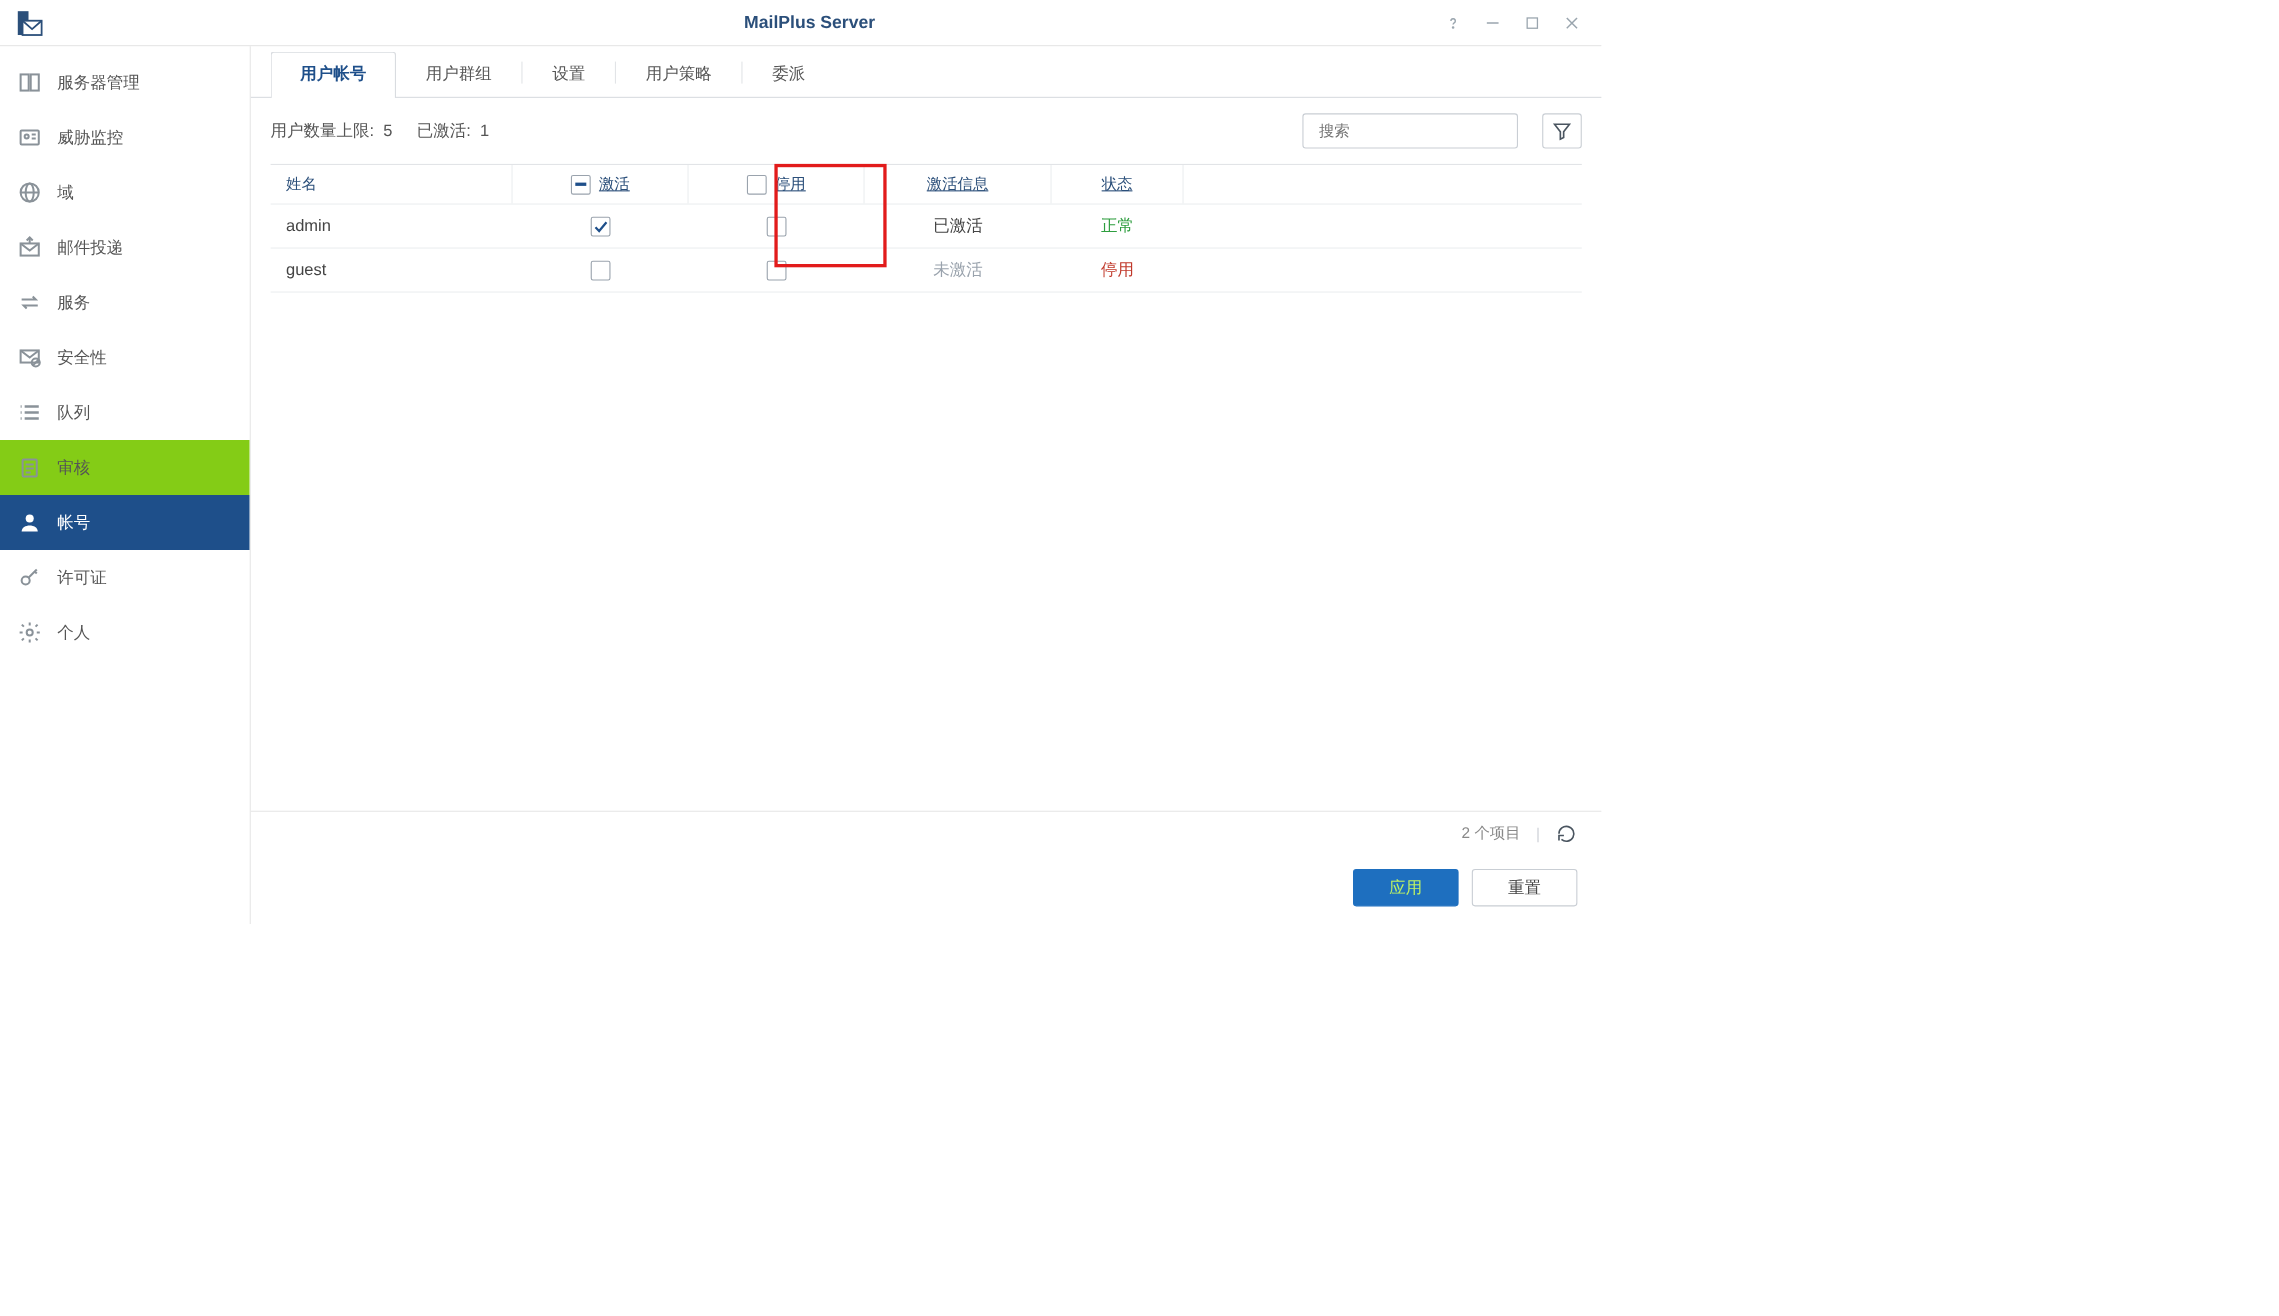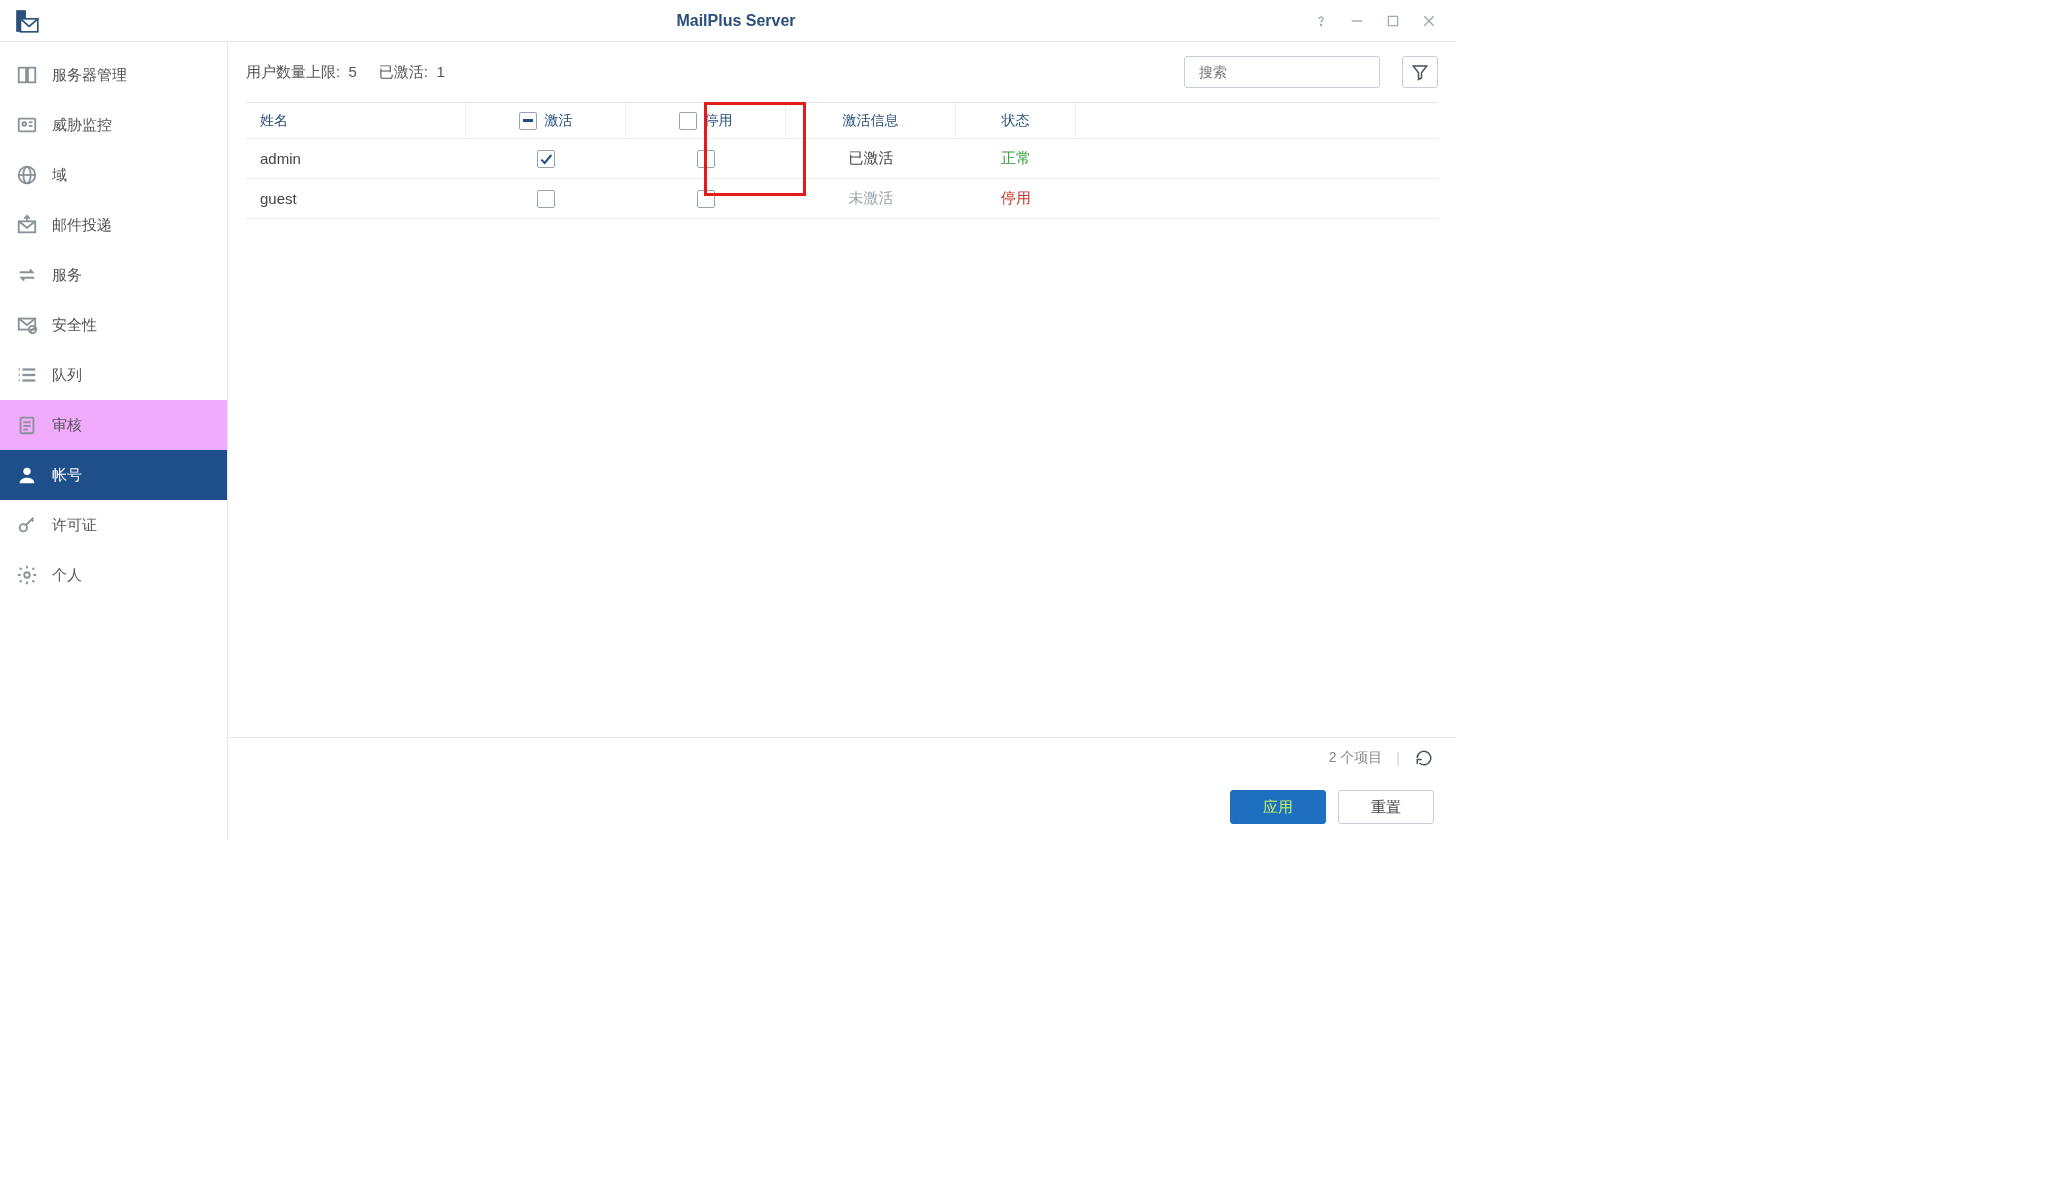--- a/index.html
+++ b/index.html
@@ -69,21 +69,21 @@
     gap: 12px;
     cursor: pointer;
     color: #555;
     font-size: 15px;
   }
   .side-item.selected {
     background: #1e4f8a;
     color: #fff;
   }
   .side-item.hover {
-    background: #f0abfc;
+    background: #84cc16;
   }
   .side-item .icon {
     width: 26px; height: 26px;
     display:flex;align-items:center;justify-content:center;
     color: #8a9299;
   }
   .side-item.selected .icon { color: #fff; }
   
   .content {
     flex: 1;
@@ -166,21 +166,21 @@
     grid-template-columns: 220px 160px 160px 170px 120px 1fr;
     align-items: center;
     border-bottom: 1px solid #eceef0;
   }
   .thead {
     height: 36px;
     color: #2b4f7a;
     font-size: 14px;
   }
   .thead .th { padding: 0 10px; border-right: 1px solid #eceef0; height:100%; display:flex; align-items:center; justify-content:flex-start;}
-  .thead .th.center { justify-content:center; }
+  .thead .th.center { justify-content:center;text-decoration:underline; }
   .thead .th:last-child { border-right:none; }
   .trow { height: 40px; font-size: 15px; color: #444;}
   .trow .td { padding: 0 10px; display:flex; align-items:center;}
   .trow .td.center { justify-content:center; }
   .name-cell { padding-left: 14px !important; }
   .chk {
     width: 18px; height: 18px;
     border: 1.5px solid #9aa3ad;
     border-radius: 2px;
     display: inline-flex; align-items:center; justify-content:center;
@@ -388,20 +388,30 @@
             <circle cx="12" cy="12" r="3"></circle>
             <path d="M12 2v3M12 19v3M4.2 4.2l2 2M17.8 17.8l2 2M2 12h3M19 12h3M4.2 19.8l2-2M17.8 6.2l2-2"></path>
           </svg>
         </span>
         <span>个人</span>
       </div>
     </div>
 
   <div class="content">
 
+    <div class="tabs" id="tabs">
+        <div class="tab active">用户帐号</div>
+        <div class="tab">用户群组</div>
+        <div class="tab-sep"></div>
+        <div class="tab">设置</div>
+        <div class="tab-sep"></div>
+        <div class="tab">用户策略</div>
+        <div class="tab-sep"></div>
+        <div class="tab">委派</div>
+      </div>
 
     <div class="toolbar">
       <span class="info-label">
         <span>用户数量上限:</span>&nbsp;&nbsp;<span>5</span>
       </span>
       <span class="info-label">
         <span>已激活:</span>&nbsp;&nbsp;<span>1</span>
       </span>
       <div class="spacer"></div>
       <div class="search-box">

